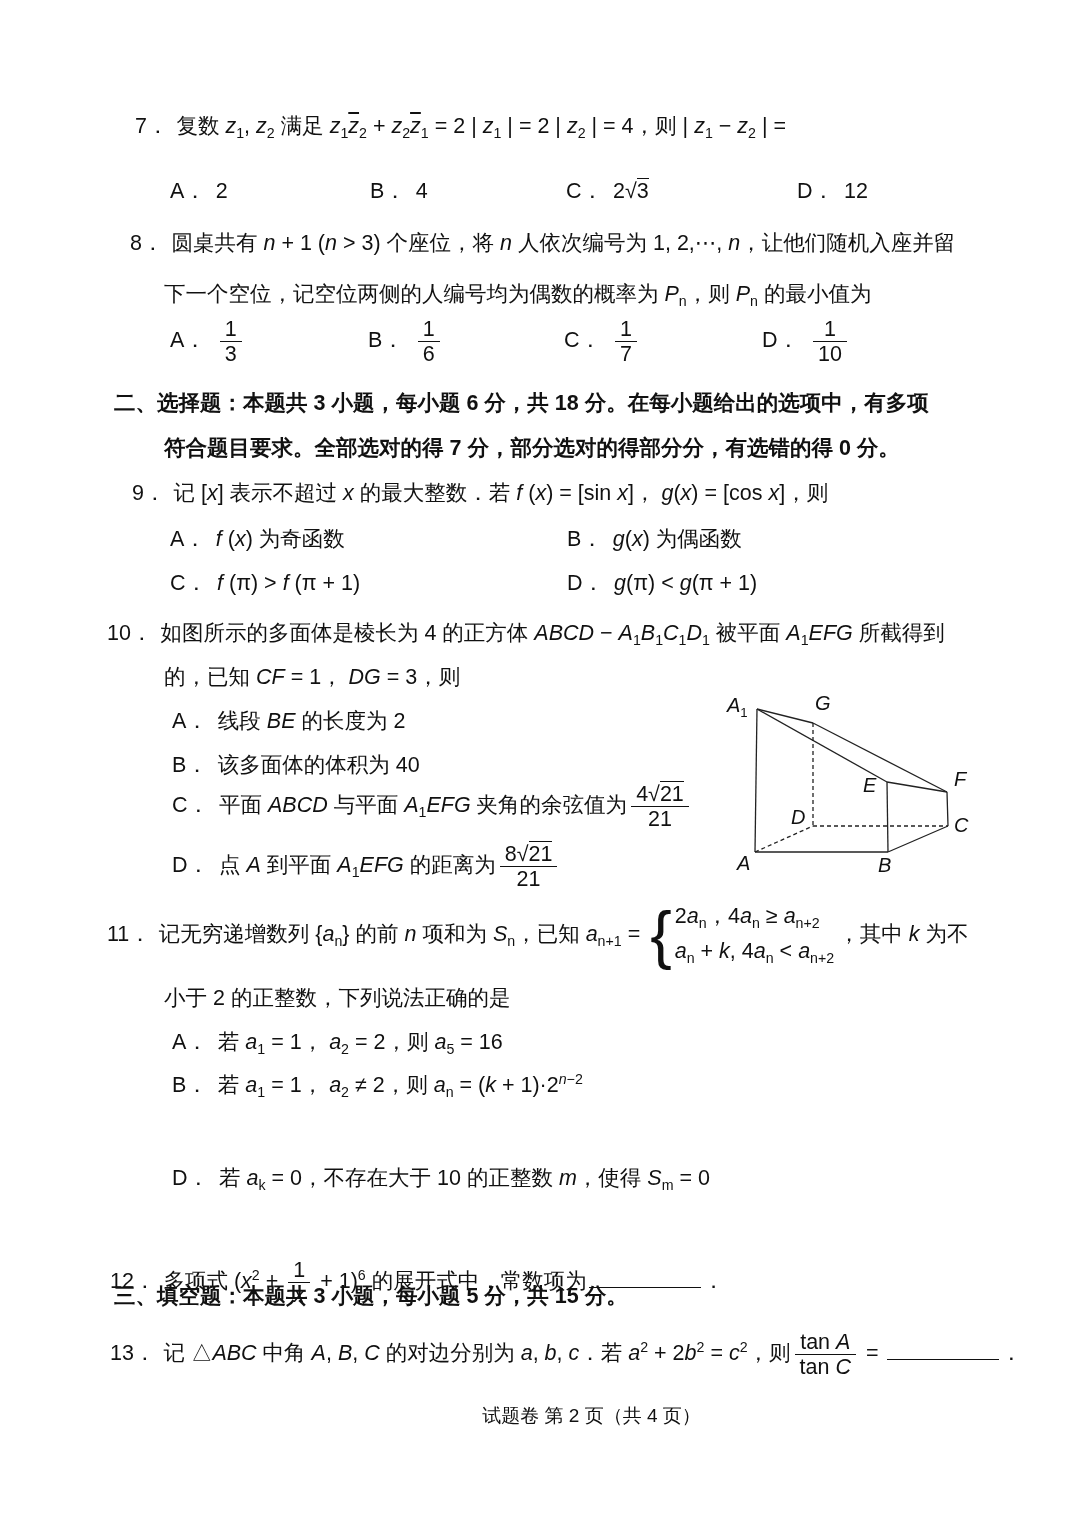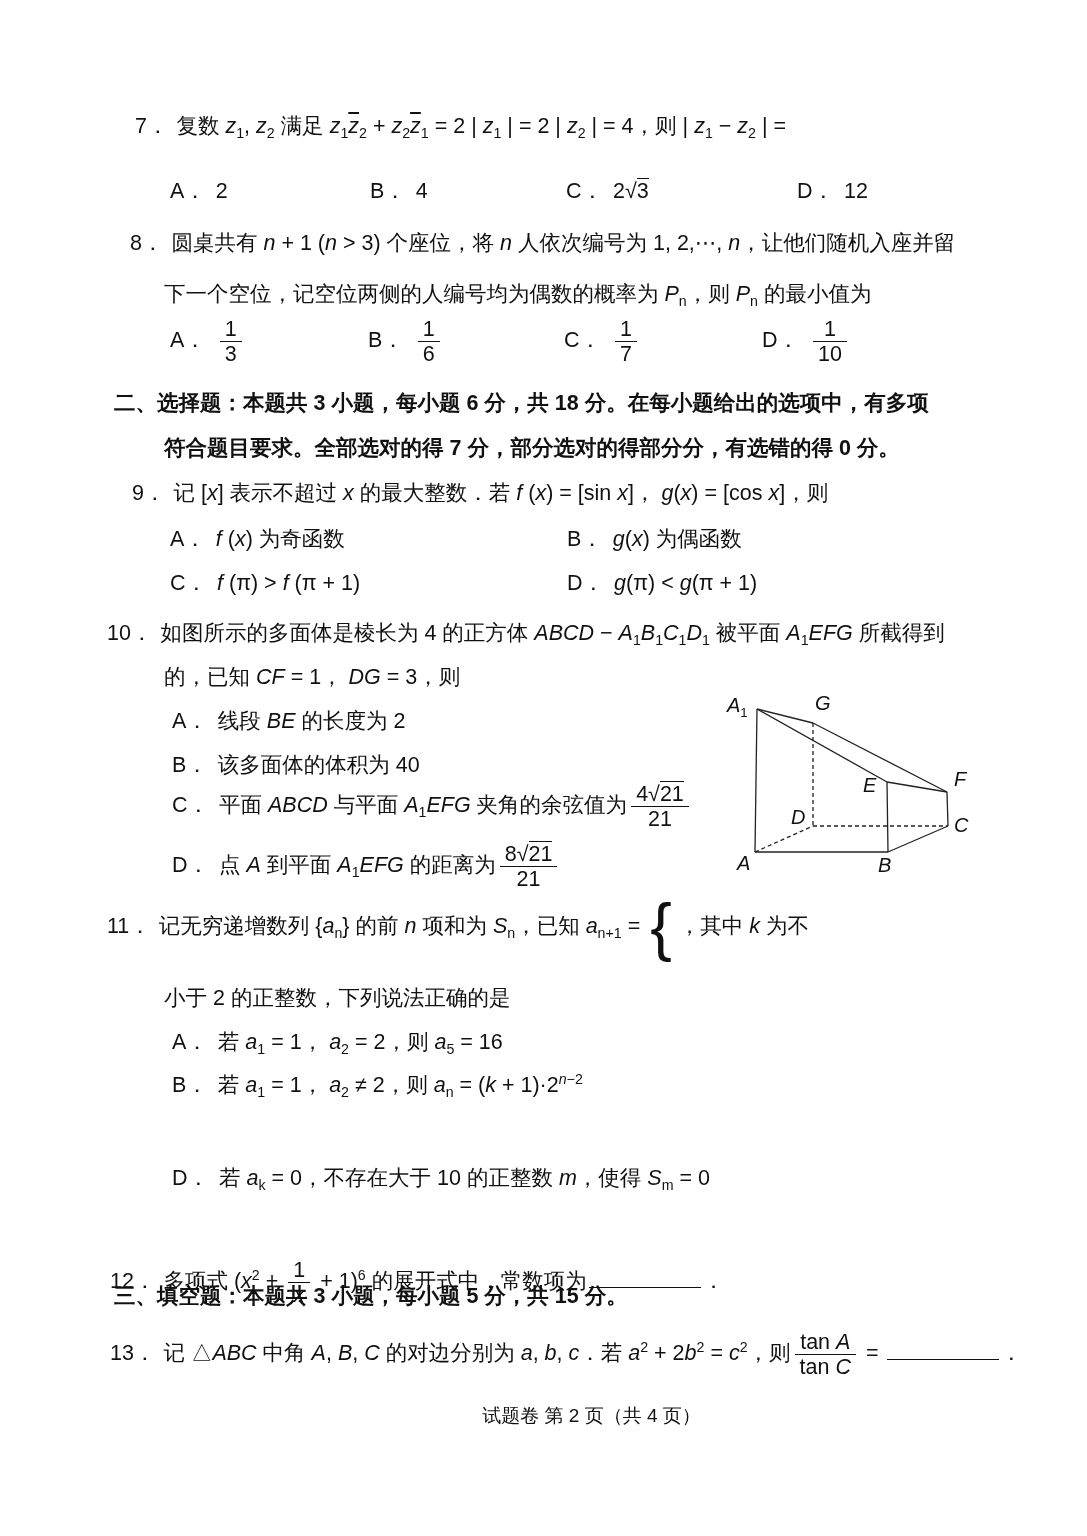--- a/index.html
+++ b/index.html
@@ -139,20 +139,24 @@
     <span class="figlabel" style="left:239px; top:74px;"><i>F</i></span>
     <span class="figlabel" style="left:76px; top:112px;"><i>D</i></span>
     <span class="figlabel" style="left:239px; top:120px;"><i>C</i></span>
     <span class="figlabel" style="left:22px; top:158px;"><i>A</i></span>
     <span class="figlabel" style="left:163px; top:160px;"><i>B</i></span>
   </div>
 
   <div class="ln" style="left:107px; top:902px;">
     <span class="qn">11．</span><span>记无穷递增数列 {<i>a</i><sub>n</sub>} 的前 <i>n</i> 项和为 <i>S</i><sub>n</sub>，已知 <i>a</i><sub>n+1</sub> = <span class="cases">
           <span class="cbrace">{</span>
+          <span class="crows">
+            <span>2<i>a</i><sub>n</sub>，4<i>a</i><sub>n</sub> ≥ <i>a</i><sub>n+2</sub></span>
+            <span><i>a</i><sub>n</sub> + <i>k</i>, 4<i>a</i><sub>n</sub> &lt; <i>a</i><sub>n+2</sub></span>
+          </span>
         </span>，其中 <i>k</i> 为不</span>
   </div>
   <div class="ln" style="left:164px; top:984px;">
     <span>小于 2 的正整数，下列说法正确的是</span>
   </div>
   <div class="ln" style="left:172px; top:1028px;">
     <span class="optlabel">A．</span><span>若 <i>a</i><sub>1</sub> = 1， <i>a</i><sub>2</sub> = 2，则 <i>a</i><sub>5</sub> = 16</span>
   </div>
   <div class="ln" style="left:172px; top:1070px;">
     <span class="optlabel">B．</span><span>若 <i>a</i><sub>1</sub> = 1， <i>a</i><sub>2</sub> ≠ 2，则 <i>a</i><sub>n</sub> = (<i>k</i> + 1)·2<sup><i>n</i>−2</sup></span>

